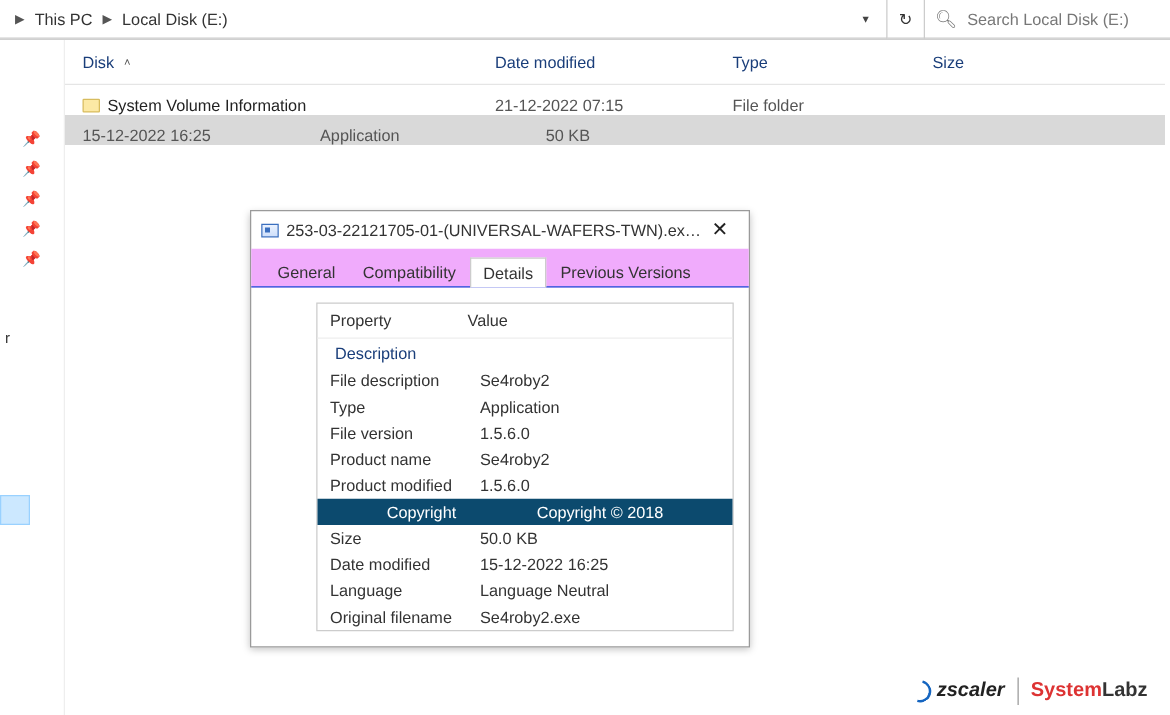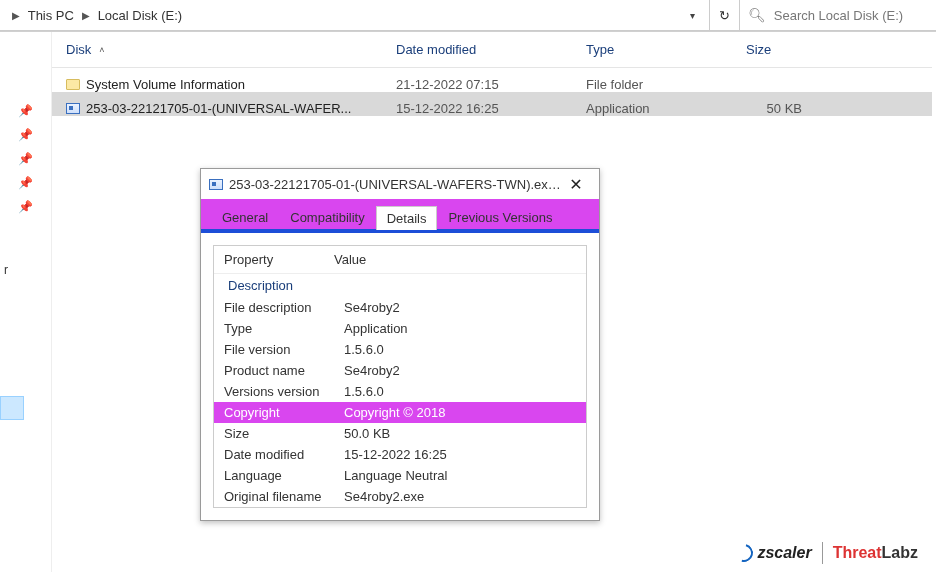--- a/index.html
+++ b/index.html
@@ -42,32 +42,32 @@
 
   .size-cell { text-align: right; width: 80px; padding-right: 10px; }
 
   
   .dialog { position: absolute; left: 200px; top: 168px; width: 400px; background: #fff; border: 1px solid #9a9a9a; box-shadow: 0 2px 6px rgba(0,0,0,.25); }
   .dlg-title { height: 30px; display: flex; align-items: center; padding: 0 8px; font-size: 13px; }
   .dlg-title .exe-icon { margin-right: 6px; }
   .dlg-title .t { flex: 1; white-space: nowrap; overflow: hidden; text-overflow: ellipsis; }
   .dlg-title .close { width: 30px; text-align: center; font-size: 16px; color: #222; }
 
-  .tabs { display: flex; padding: 6px 10px 0 10px; border-bottom: 4px solid #1d4ed8; background:#d946ef; }
+  .tabs { display: flex; padding: 6px 10px 0 10px; border-bottom: 1px solid #1d4ed8; background:#f0abfc; }
   .tab { padding: 4px 10px; border: 1px solid transparent; border-bottom: none; font-size: 13px; color:#333; cursor:default; }
   .tab.active { border-color: #ccc; background: #fff; position: relative; top: 1px; }
 
-  .details { padding: 12px; }
+  .details { padding: 12px; margin-left: 40px; }
   .details-box { border: 1px solid #ccc; padding: 0; }
   .dhead { display: flex; padding: 6px 10px; border-bottom: 1px solid #eee; color:#333; }
   .dhead .p { width: 110px; }
   .dsect { padding: 4px 14px; color: #1a3e7a; }
   .drow { display: flex; padding: 3px 10px; color:#333; font-size: 13px; }
   .drow .p { width: 120px; }
-  .drow.sel { background: #d946ef; color: #fff; }
+  .drow.sel { background: #0c4a6e; color: #fff; justify-content: center; }
 
   
   .brand { position: absolute; right: 18px; bottom: 8px; display: flex; align-items: center; gap: 10px; }
   .zsc { display:flex; align-items:center; gap:4px; font-weight:600; font-size:16px; color:#222; font-style:italic;}
   .zsc .swoosh { width:18px; height:18px; border:2px solid #1565c0; border-left-color:transparent; border-top-color:transparent; border-radius:50%; transform:rotate(-30deg); }
   .divider { width:1px; height:22px; background:#999; }
   .tl { font-size:16px; }
   .tl .red { color:#d33; font-weight:600; }
   .tl .dark { color:#333; font-weight:600; }
 </style>
@@ -118,24 +118,20 @@
       <div class="c w-name name">
           <span class="folder-icon"></span>
           <span>System Volume Information</span>
         </div>
       <div class="c w-date">21-12-2022 07:15</div>
       <div class="c w-type">File folder</div>
       <div class="c size-cell"></div>
     </div>
 
     <div class="row selected">
-      <div class="c w-name name">
-          <span class="exe-icon"></span>
-          <span>253-03-22121705-01-(UNIVERSAL-WAFER...</span>
-        </div>
       <div class="c w-date">15-12-2022 16:25</div>
       <div class="c w-type">Application</div>
       <div class="c size-cell">50 KB</div>
     </div>
   </div>
 </div>
 
 <div class="dialog">
   <div class="dlg-title">
     <span class="exe-icon"></span>
@@ -166,21 +162,21 @@
           </div>
           <div class="drow">
             <div class="p">File version</div>
             <div>1.5.6.0</div>
           </div>
           <div class="drow">
             <div class="p">Product name</div>
             <div>Se4roby2</div>
           </div>
           <div class="drow">
-            <div class="p">Versions version</div>
+            <div class="p">Product modified</div>
             <div>1.5.6.0</div>
           </div>
           <div class="drow sel">
             <div class="p">Copyright</div>
             <div>Copyright ©  2018</div>
           </div>
           <div class="drow">
             <div class="p">Size</div>
             <div>50.0 KB</div>
           </div>
@@ -200,14 +196,14 @@
     </div>
   </div>
 </div>
 
 <div class="brand">
   <span class="zsc">
       <span class="swoosh"></span>
       <span>zscaler</span>
     </span>
   <span class="divider"></span>
-  <span class="tl"><span class="red">Threat</span><span class="dark">Labz</span></span>
+  <span class="tl"><span class="red">System</span><span class="dark">Labz</span></span>
 </div>
 
 </body></html>

